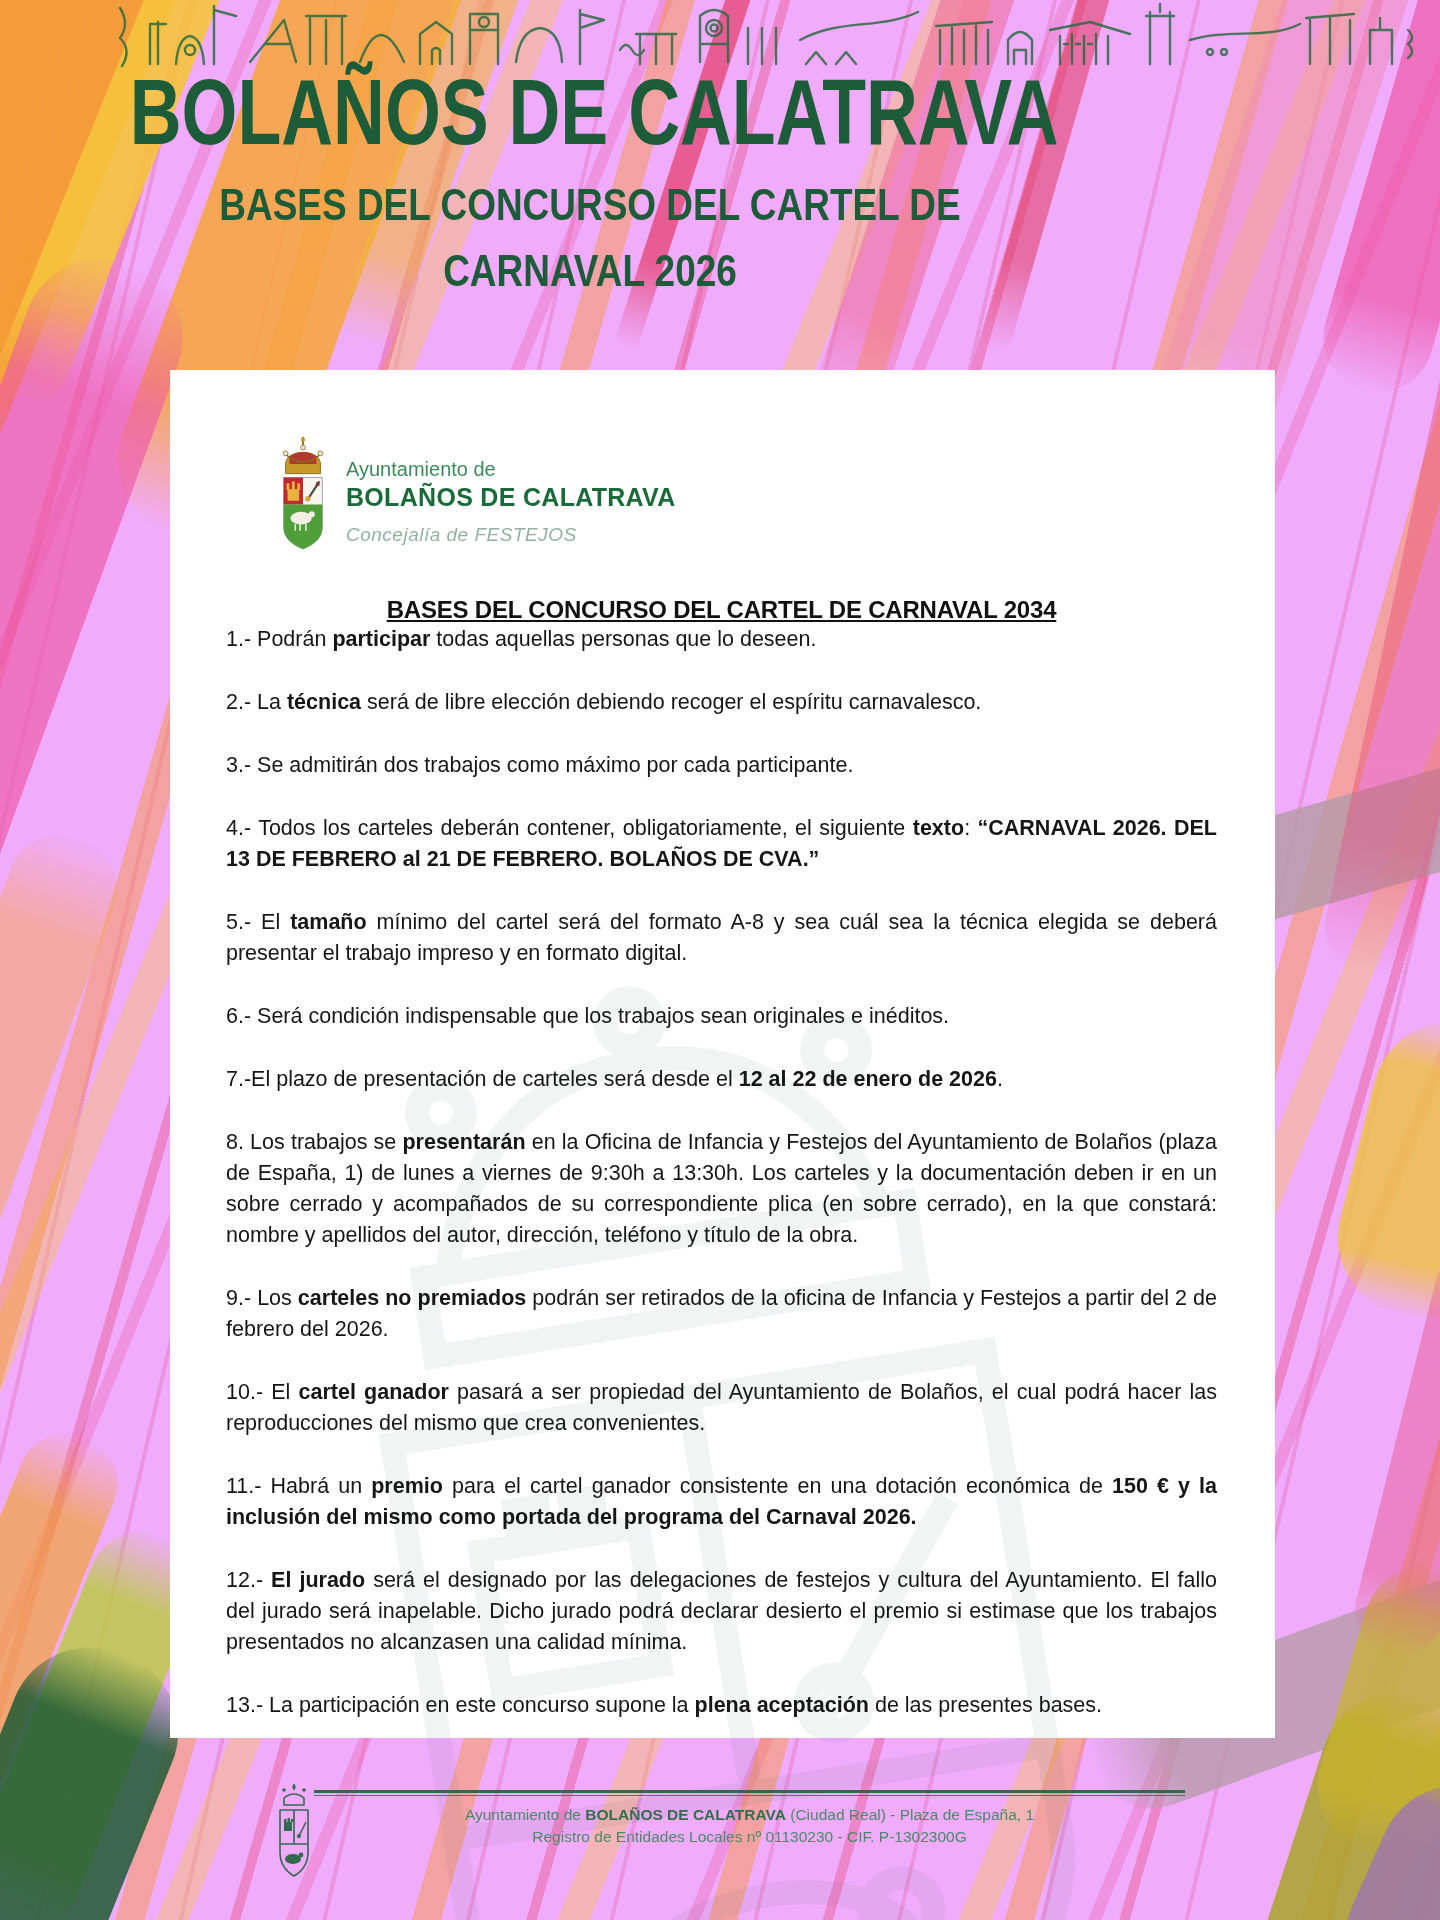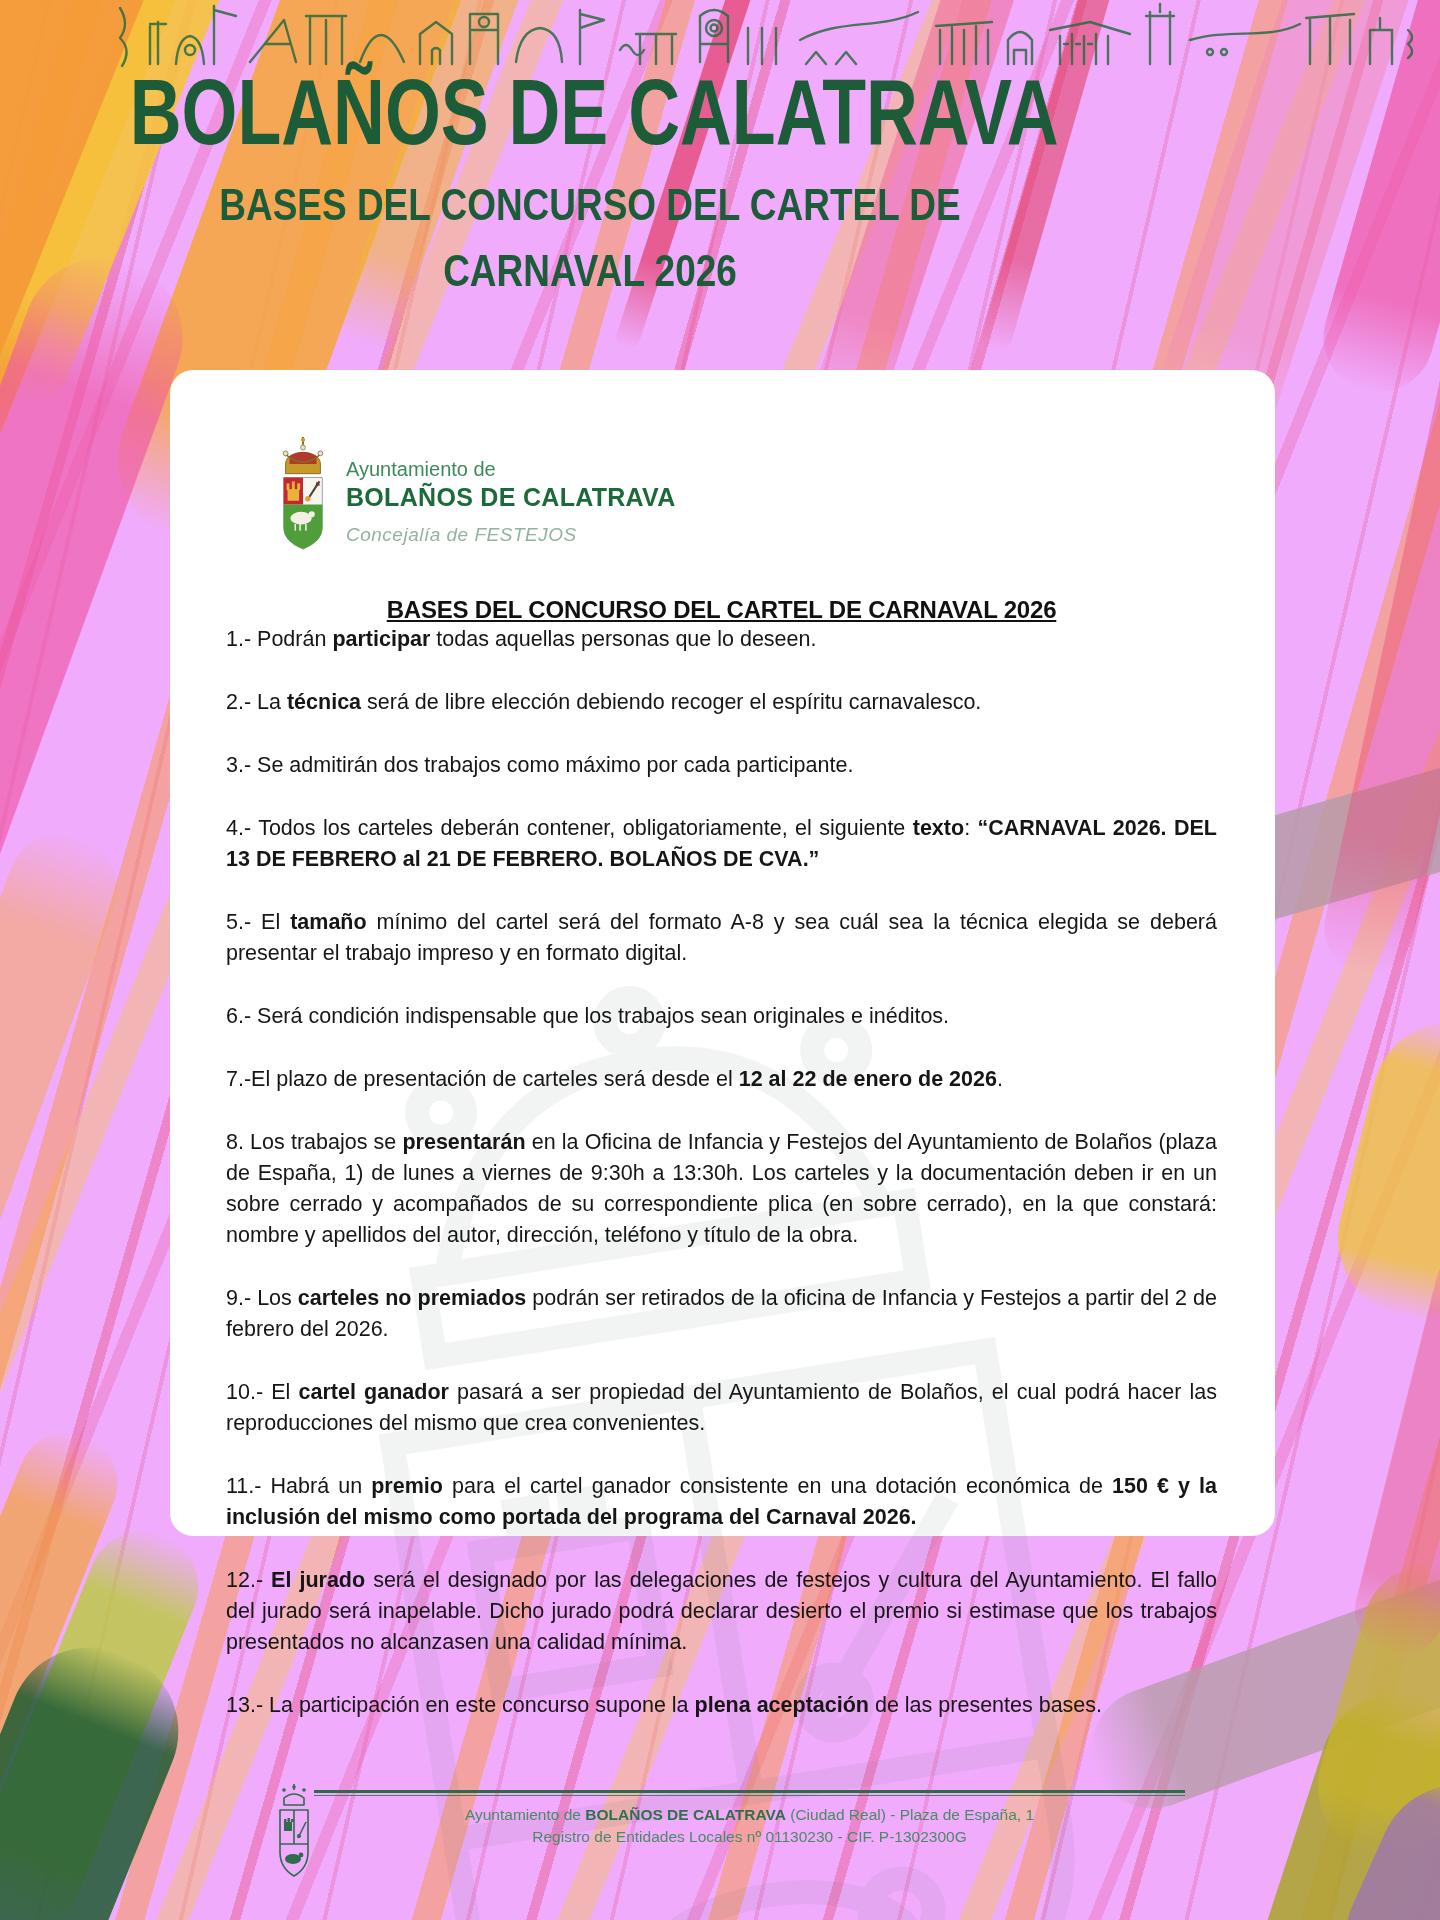--- a/index.html
+++ b/index.html
@@ -42,21 +42,21 @@
   .skyline path, .skyline circle{stroke:#2c6b42;stroke-width:2.4;fill:none;stroke-linecap:round;stroke-linejoin:round;}
 
   
   .head{position:absolute;left:0;top:66px;width:1180px;text-align:center;color:#1d5c38;}
   .head h1{margin:0;font-size:92px;line-height:1;font-weight:bold;white-space:nowrap;transform:scaleX(.78);transform-origin:50% 50%;}
   .sub{font-size:44px;font-weight:bold;white-space:nowrap;transform:scaleX(.84);transform-origin:50% 50%;}
   .sub1{margin-top:22px;}
   .sub2{margin-top:16px;}
 
   
-  .card{position:absolute;left:170px;top:370px;width:1105px;height:1166px;background:#ffffff;color:#161616;border-radius:23px;}
+  .card{position:absolute;left:170px;top:370px;width:1105px;height:1368px;background:#ffffff;color:#161616;}
   .card-inner{padding:64px 58px 0 56px;position:relative;}
 
   .wm{position:absolute;left:90px;top:560px;width:920px;height:1330px;opacity:.07;transform:rotate(-9deg);}
   .wm path,.wm circle,.wm ellipse,.wm line{stroke:#5b6168;stroke-width:12;fill:none;}
 
   .logo-row{display:flex;gap:14px;margin-left:48px;align-items:flex-start;}
   .logo-text{padding-top:24px;}
   .logo-pre{font-size:20px;color:#3c8a5c;}
   .logo-name{font-size:25px;font-weight:bold;color:#1b6b3a;letter-spacing:.3px;margin-top:2px;}
   .logo-dept{font-size:19px;font-style:italic;color:#93b3a0;letter-spacing:.5px;margin-top:12px;}
@@ -193,21 +193,21 @@
           <ellipse cx="28" cy="86" rx="11" ry="6.5" fill="#f2efe4"></ellipse>
           <circle cx="39" cy="82" r="3.2" fill="#f2efe4"></circle>
         </svg>
         <div class="logo-text">
           <div class="logo-pre">Ayuntamiento de</div>
           <div class="logo-name">BOLAÑOS DE CALATRAVA</div>
           <div class="logo-dept">Concejalía de FESTEJOS</div>
         </div>
       </div>
 
-      <h2 class="doc-heading">BASES DEL CONCURSO DEL CARTEL DE CARNAVAL 2026</h2>
+      <h2 class="doc-heading">BASES DEL CONCURSO DEL CARTEL DE CARNAVAL 2034</h2>
 
       <div id="doc-body">
           <p><span>1.- Podrán </span><span class="b">participar</span><span> todas aquellas personas que lo deseen.</span></p>
           <p><span>2.- La </span><span class="b">técnica</span><span> será de libre elección debiendo recoger el espíritu carnavalesco.</span></p>
           <p><span>3.- Se admitirán dos trabajos como máximo por cada participante.</span></p>
           <p><span>4.- Todos los carteles deberán contener, obligatoriamente, el siguiente </span><span class="b">texto</span><span>: </span><span class="b">“CARNAVAL 2026. DEL 13 DE FEBRERO al 21 DE FEBRERO. BOLAÑOS DE CVA.”</span></p>
           <p><span>5.- El </span><span class="b">tamaño</span><span> mínimo del cartel será del formato A-8 y sea cuál sea la técnica elegida se deberá presentar el trabajo impreso y en formato digital.</span></p>
           <p><span>6.- Será condición indispensable que los trabajos sean originales e inéditos.</span></p>
           <p><span>7.-El plazo de presentación de carteles será desde el </span><span class="b">12 al 22 de enero de 2026</span><span>.</span></p>
           <p><span>8. Los trabajos se </span><span class="b">presentarán</span><span> en la Oficina de Infancia y Festejos del Ayuntamiento de Bolaños (plaza de España, 1) de lunes a viernes de 9:30h a 13:30h. Los carteles y la documentación deben ir en un sobre cerrado y acompañados de su correspondiente plica (en sobre cerrado), en la que constará: nombre y apellidos del autor, dirección, teléfono y título de la obra.</span></p>

